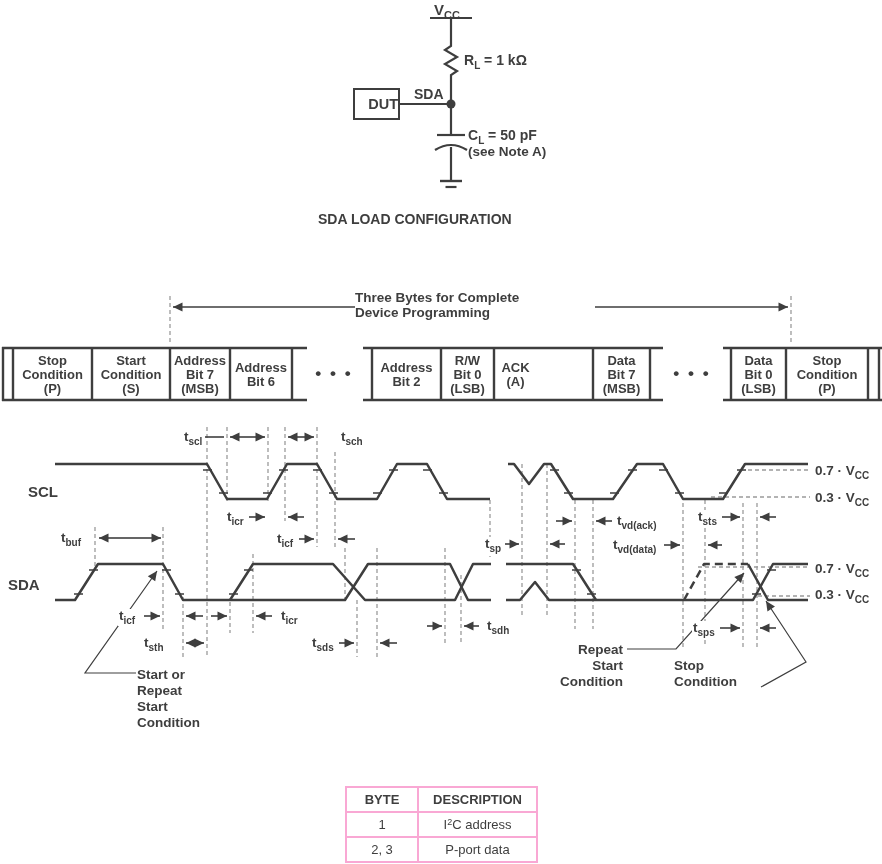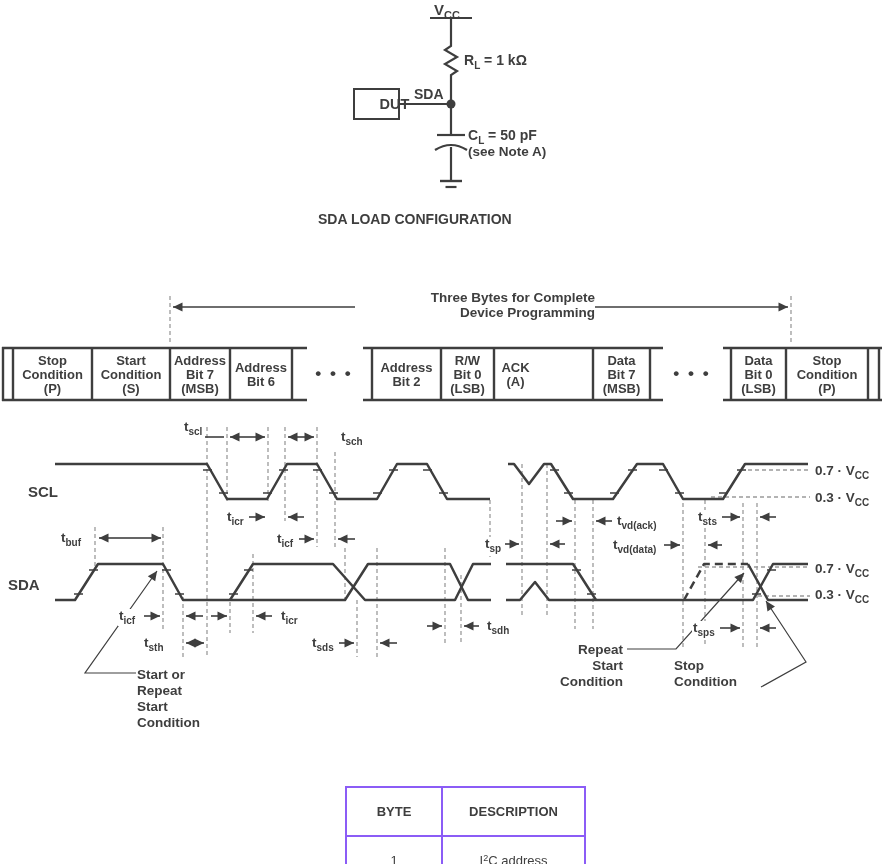--- a/index.html
+++ b/index.html
@@ -14,26 +14,26 @@
   .cell{position:absolute;top:348px;height:53px;z-index:2;display:flex;flex-direction:column;
         justify-content:center;align-items:center;text-align:center;
         font-weight:bold;font-size:13px;line-height:14px;white-space:nowrap;}
   .dots{position:absolute;top:346px;height:56px;z-index:2;display:flex;align-items:center;
         justify-content:center;font-weight:bold;font-size:17px;letter-spacing:2px;}
   .ann{position:absolute;z-index:2;font-weight:bold;font-size:13.5px;line-height:16px;white-space:nowrap;}
   .cap{position:absolute;z-index:2;font-weight:bold;font-size:14px;}
   .ckt{position:absolute;z-index:2;font-weight:bold;font-size:14px;white-space:nowrap;}
   #dut-box{position:absolute;left:353px;top:88px;width:47px;height:32px;z-index:2;
            border:2.5px solid #3e3e3e;box-sizing:border-box;display:flex;align-items:center;
-           justify-content:center;font-weight:bold;font-size:14.5px;background:#fff;padding-left:36px;}
+           justify-content:flex-end;font-weight:bold;font-size:14.5px;background:#fff;padding-left:36px;}
   #span-label{position:absolute;left:355px;top:290px;width:240px;z-index:2;background:#fff;
-           font-weight:bold;font-size:13.5px;line-height:15px;text-align:right;}
+           font-weight:bold;font-size:13.5px;line-height:15px;text-align:left;}
   #prog-table{position:absolute;left:345px;top:786px;z-index:2;border-collapse:collapse;
            font-size:13px;color:#3e3e3e;}
-  #prog-table td,#prog-table th{border:2px solid #8b5cf6;text-align:center;padding:12px;}
+  #prog-table td,#prog-table th{border:2px solid #f9a8d4;text-align:center;padding:0;}
   #prog-table th{font-size:13px;font-weight:bold;width:70px;height:23px;}
   #prog-table th+th{width:117px;}
   #prog-table td{height:23px;font-weight:normal;}
 </style>
 </head>
 <body>
 
 <div id="page">
 
   <svg id="gfx" width="882" height="864" viewBox="0 0 882 864">
@@ -233,21 +233,21 @@
     </div>
   <div class="cell" style="left:786px;width:82px">
       <div>Stop</div>
       <div>Condition</div>
       <div>(P)</div>
     </div>
 
   <div class="rail" style="left:28px;top:483px">SCL</div>
   <div class="rail" style="left:8px;top:576px">SDA</div>
 
-  <div class="lbl" style="left:183px;top:420px"><span>t</span><span class="sub">scl</span></div>
+  <div class="lbl" style="left:183px;top:430px"><span>t</span><span class="sub">scl</span></div>
   <div class="lbl" style="left:340px;top:430px"><span>t</span><span class="sub">sch</span></div>
   <div class="lbl" style="left:226px;top:510px"><span>t</span><span class="sub">icr</span></div>
   <div class="lbl" style="left:276px;top:532px"><span>t</span><span class="sub">icf</span></div>
   <div class="lbl" style="left:60px;top:531px"><span>t</span><span class="sub">buf</span></div>
   <div class="lbl" style="left:484px;top:537px"><span>t</span><span class="sub">sp</span></div>
   <div class="lbl" style="left:616px;top:514px"><span>t</span><span class="sub">vd(ack)</span></div>
   <div class="lbl" style="left:612px;top:538px"><span>t</span><span class="sub">vd(data)</span></div>
   <div class="lbl" style="left:697px;top:510px"><span>t</span><span class="sub">sts</span></div>
   <div class="lbl" style="left:118px;top:609px"><span>t</span><span class="sub">icf</span></div>
   <div class="lbl" style="left:143px;top:636px"><span>t</span><span class="sub">sth</span></div>

